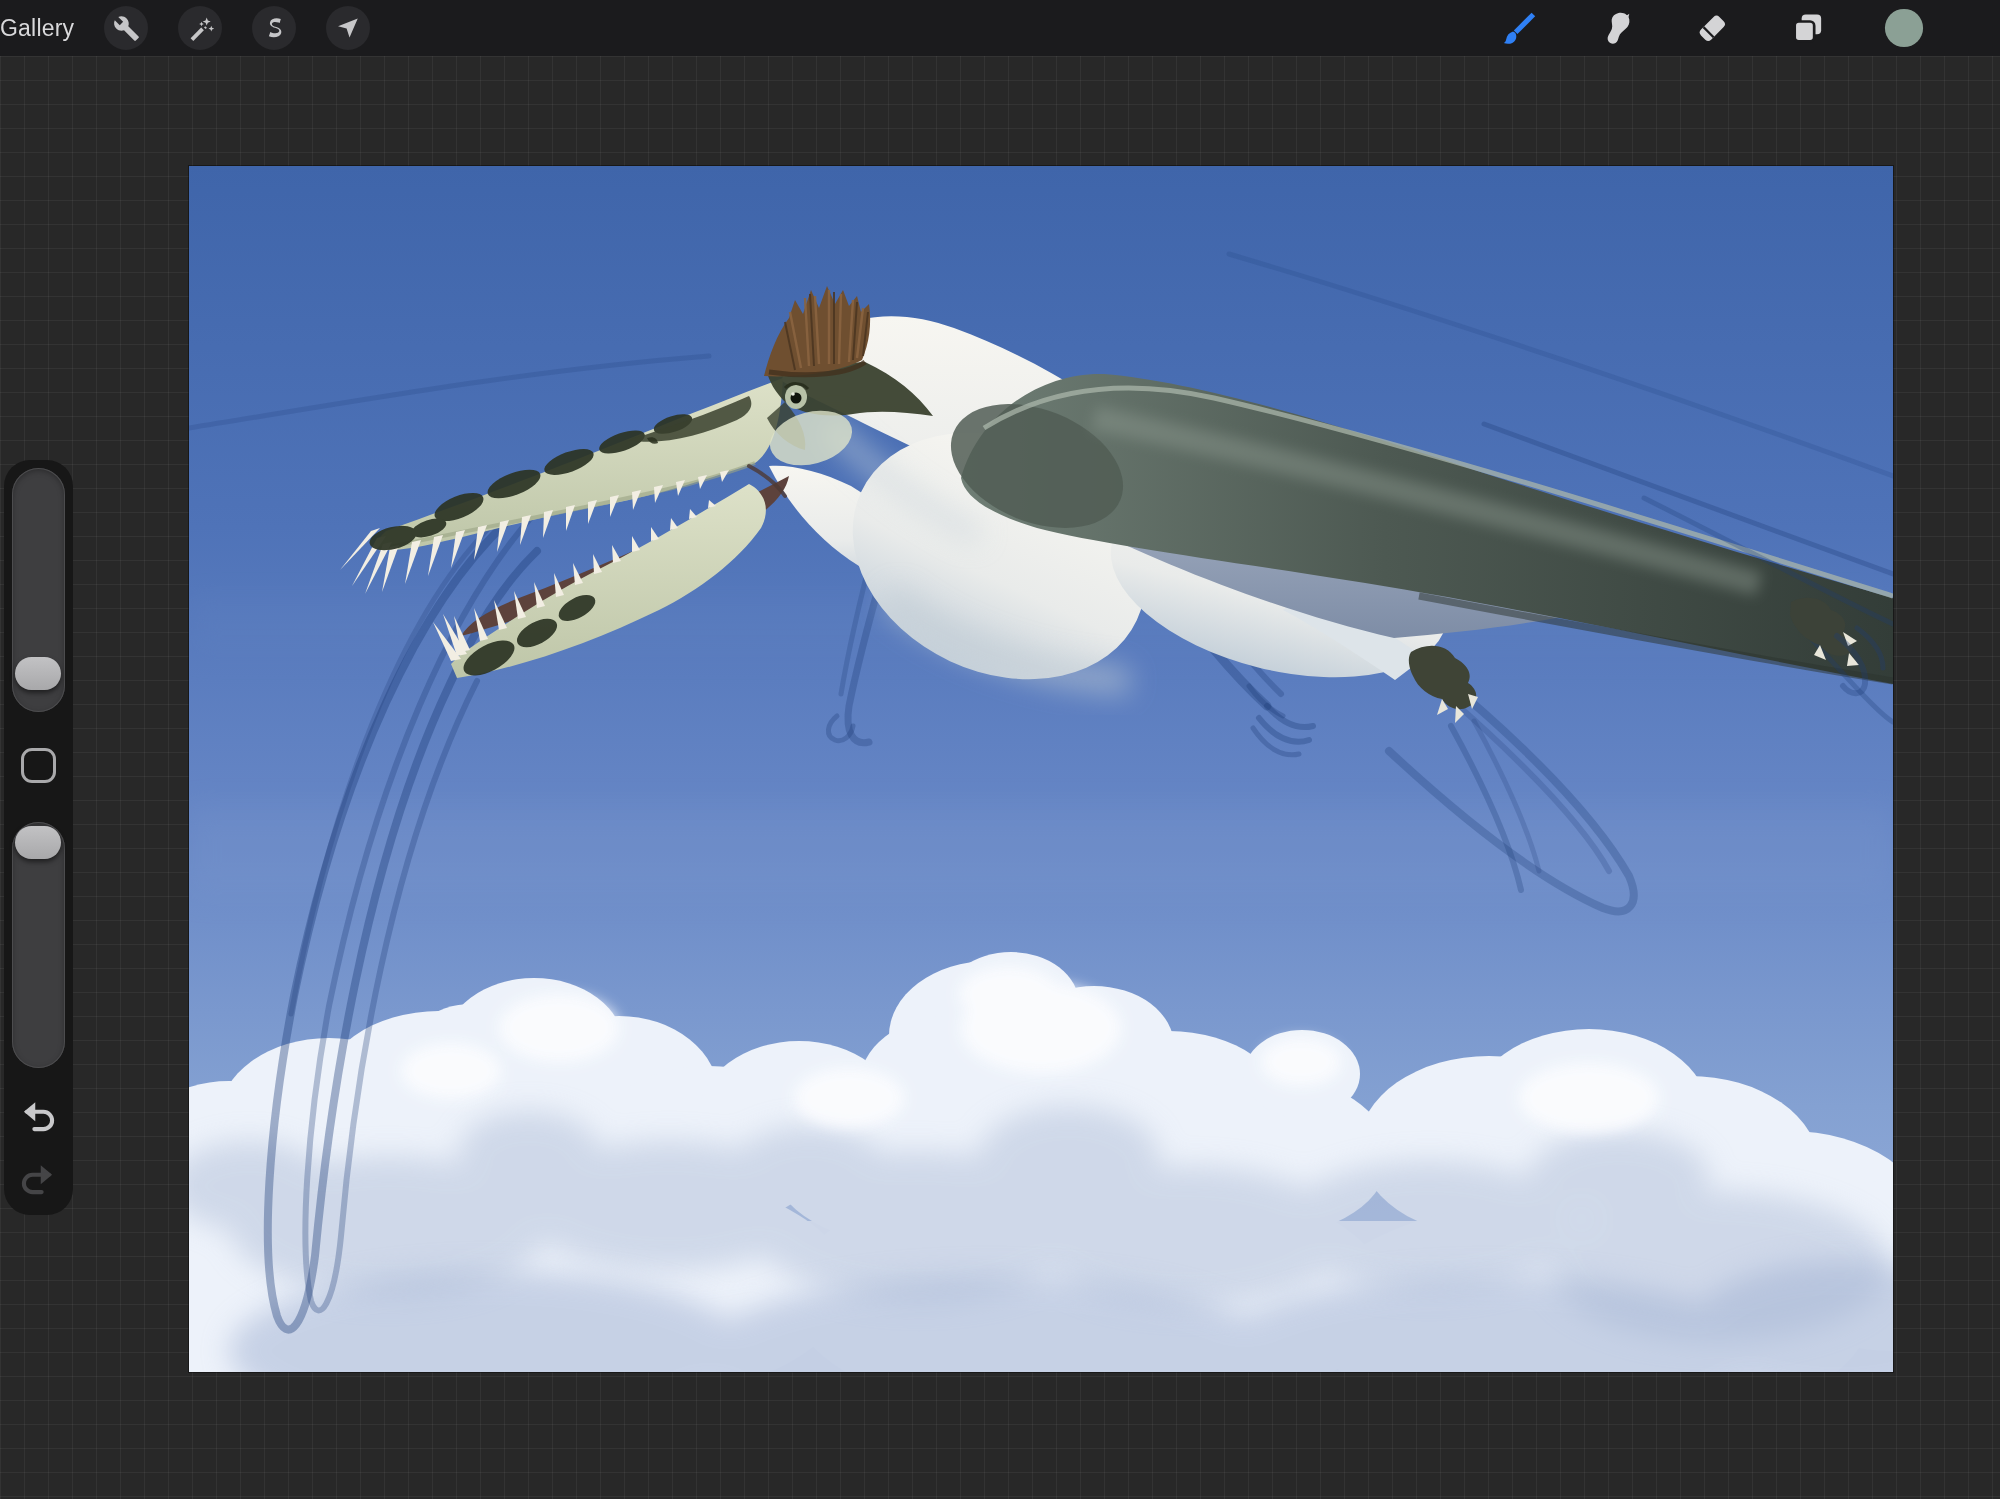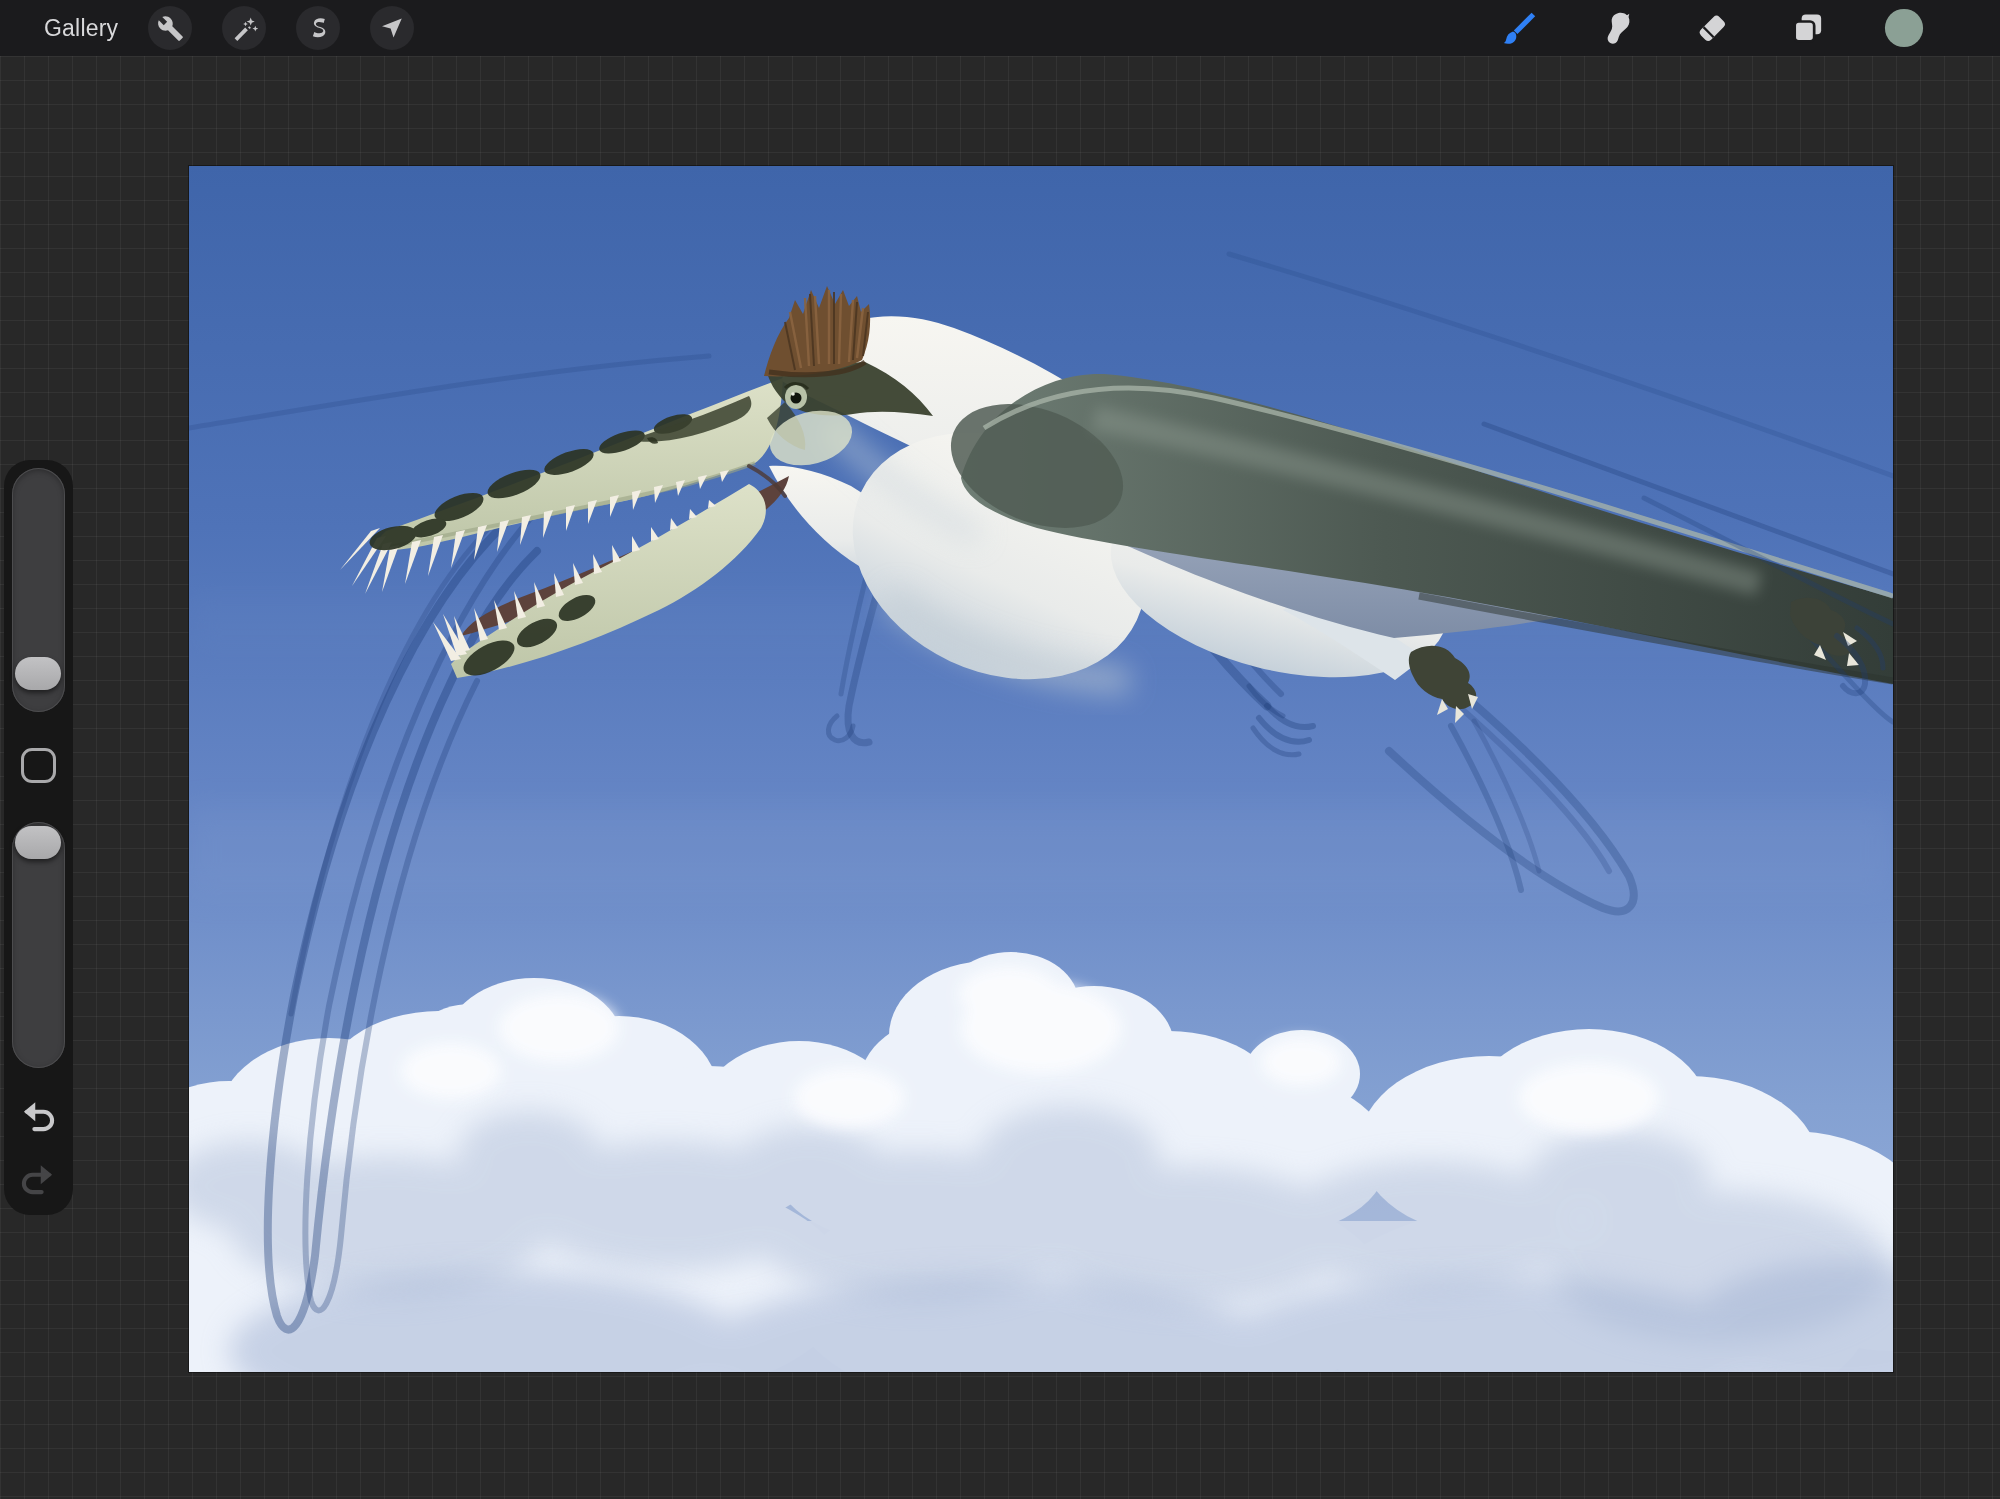--- a/index.html
+++ b/index.html
@@ -12,21 +12,21 @@
       linear-gradient(90deg, rgba(255,255,255,0.05) 1px, transparent 1px);
     background-size:24px 24px;
     background-position:0 56px;
     font-family:"Liberation Sans","DejaVu Sans",sans-serif;
   }
   
   .topbar{
     position:absolute;top:0;left:0;right:0;height:56px;
     background:#1b1b1d;display:flex;align-items:center;z-index:30;
   }
-  .tb-left{display:flex;align-items:center;gap:30px;padding-left:44px;}
+  .tb-left{display:flex;align-items:center;gap:30px;}
   .gallery-btn{
     color:#d9d9db;font-size:23px;letter-spacing:.2px;cursor:pointer;
     margin-right:0px;line-height:1;
   }
   .circle-btn{
     width:44px;height:44px;border-radius:50%;background:#2a2a2d;
     display:flex;align-items:center;justify-content:center;cursor:pointer;flex:0 0 auto;
   }
   .circle-btn svg{display:block;}
   .tb-right{display:flex;align-items:center;gap:56px;margin-left:auto;padding-right:76px;}

